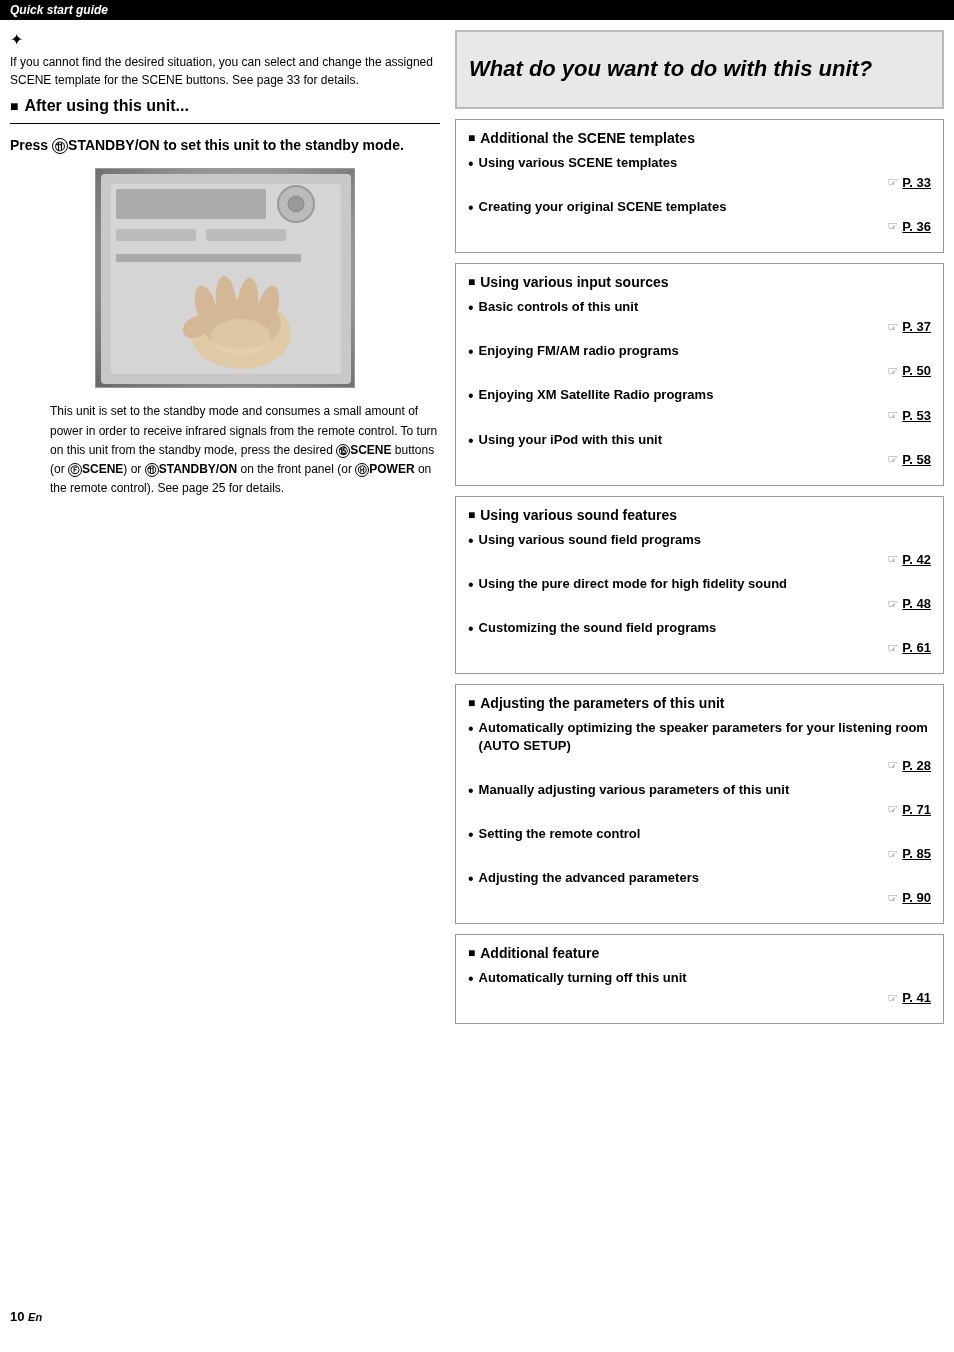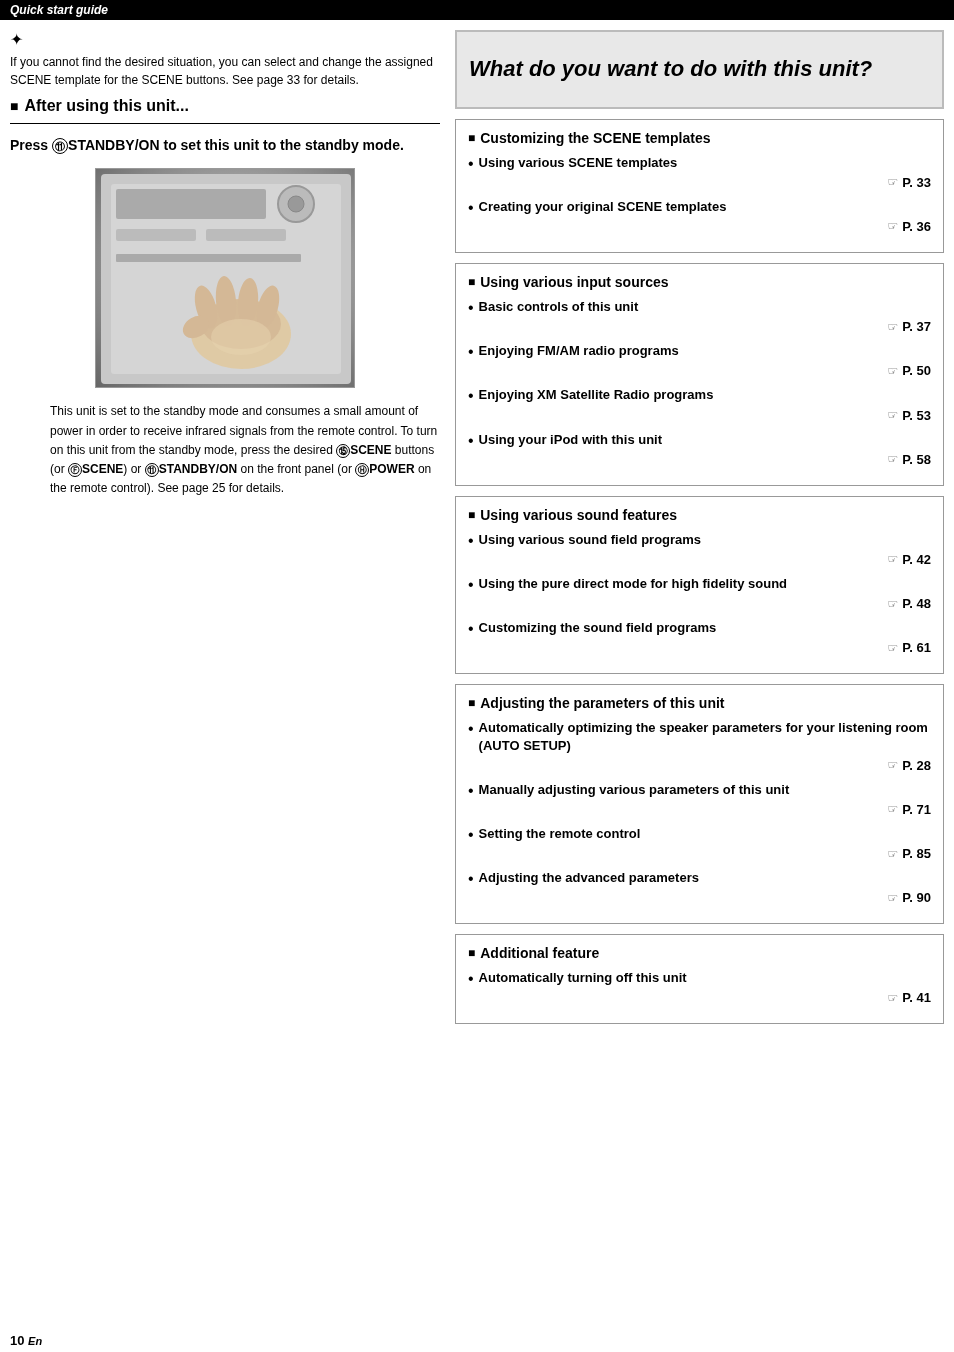--- a/index.html
+++ b/index.html
@@ -196,26 +196,27 @@
     }
 
     .page-ref-icon {
       font-size: 12px;
       color: #333;
     }
 
     .page-ref-num {
       font-weight: bold;
       font-size: 13px;
+      text-decoration: underline;
     }
 
     
     .page-number {
       position: absolute;
-      bottom: 4px;
+      bottom: 28px;
       left: 10px;
       font-weight: bold;
       font-size: 13px;
     }
 
     .italic-subscript {
       font-style: italic;
       font-size: 11px;
     }
   </style>
@@ -285,21 +286,21 @@
       </p>
 
     </div>
 
     <div class="right-col">
 
       <div class="right-title">What do you want to do with this unit?</div>
 
       <div id="boxes-container">
           <div class="info-box">
-            <div class="info-box-title">Customizing the SCENE templates</div>
+            <div class="info-box-title">Additional the SCENE templates</div>
             <div class="bullet-row">
               <span class="bullet-dot">•</span>
               <span class="bullet-text">Using various SCENE templates</span>
             </div>
             <div class="page-ref-row">
               <span class="page-ref-icon">☞</span>
               <span class="page-ref-num">P. 33</span>
             </div>
             <div class="bullet-row">
               <span class="bullet-dot">•</span>

